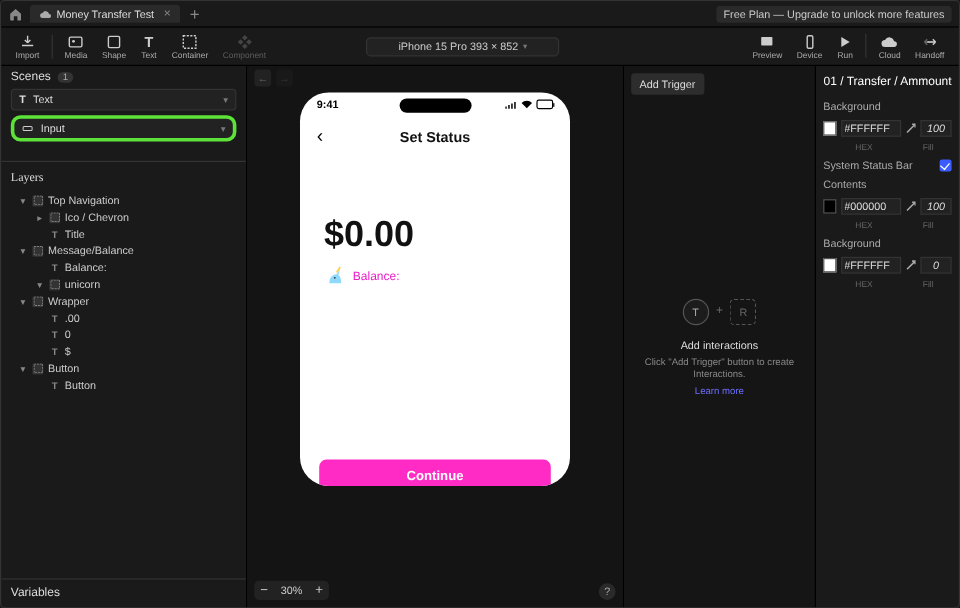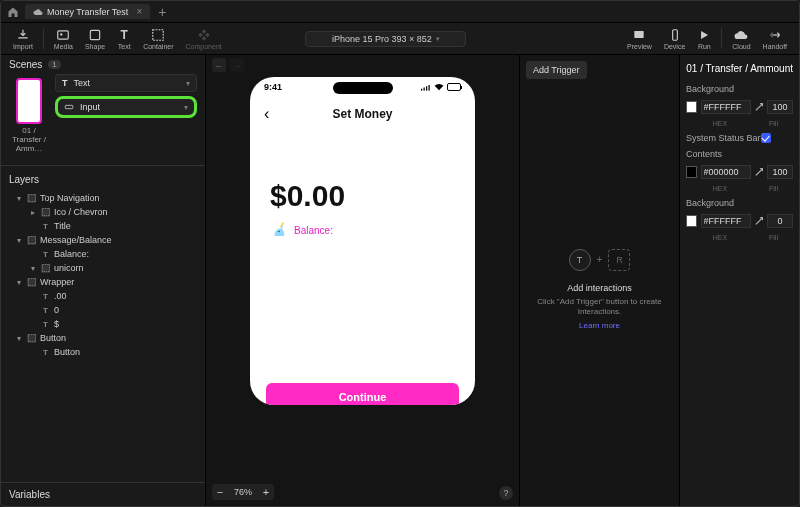--- a/index.html
+++ b/index.html
@@ -32,21 +32,21 @@
   .scenes-head { display: flex; align-items: center; gap: 6px; padding: 4px 8px; font-size: 10px; color: #ddd; }
   .scenes-head .count { background: #333; border-radius: 6px; font-size: 8px; padding: 0 4px; color: #aaa; }
   .scenes-row { display: flex; align-items: flex-start; gap: 6px; padding: 4px 8px 8px 8px; }
   .scene-thumb { width: 26px; height: 46px; background: #fff; border: 2px solid #e91ec9; border-radius: 4px; }
   .scene-label { font-size: 8px; color: #aaa; text-align: center; margin-top: 2px; width: 40px; }
   .dropdown-stack { flex: 1; margin-top: -4px; }
   .dd { background: #222; border: 1px solid #333; border-radius: 3px; padding: 3px 6px; font-size: 9px; color: #ddd; margin-bottom: 4px; display: flex; align-items: center; gap: 6px; position: relative; }
   .dd.highlight { border: 3px solid #5de23a; border-radius: 8px; }
   .dd .chev { margin-left: auto; color: #777; font-size: 8px; }
   .left hr { border: 0; border-top: 1px solid #333; margin: 4px 0; }
-  .layers-head { font-size: 10px; color: #ddd; padding: 4px 8px; }
+  .layers-head { font-size: 10px; color: #ddd; padding: 4px 8px; font-family: Liberation Serif, serif; }
   .layers { flex: 1; overflow: auto; padding: 2px 0 6px 0; }
   .layer { display: flex; align-items: center; gap: 4px; font-size: 9px; color: #ccc; padding: 2px 4px; white-space: nowrap; }
   .layer .arrow { width: 8px; color: #888; font-size: 8px; text-align: center; }
   .layer .pad { display: inline-block; }
   .layer .ico { width: 9px; height: 9px; display: inline-flex; align-items: center; justify-content: center; color: #888; font-size: 8px; background: #333; border-radius: 1px; }
   .layer .icoT { width: 9px; font-size: 8px; color: #888; font-weight: bold; text-align: center; }
   .vars { border-top: 1px solid #333; padding: 6px 8px; font-size: 10px; color: #ddd; }
 
   
   .canvas { flex: 1; background: #141414; position: relative; display: flex; flex-direction: column; }
@@ -84,25 +84,25 @@
   .learn { font-size: 8px; color: #6e6eff; }
 
   
   .right { width: 120px; border-left: 1px solid #000; padding: 6px 6px; font-size: 9px; color: #ccc; display: flex; flex-direction: column; gap: 6px; }
   .right .heading { font-size: 10px; color: #fff; text-align: right; padding: 2px 0 4px 0; }
   .sect-label { color: #aaa; font-size: 9px; }
   .color-row { display: flex; align-items: center; gap: 4px; }
   .swatch { width: 12px; height: 12px; border: 1px solid #555; }
   .hexfield { background: #222; border: 1px solid #333; color: #ddd; width: 50px; font-size: 9px; padding: 1px 2px; }
   .diag { width: 10px; height: 10px; }
-  .numfield { background: #222; border: 1px solid #333; color: #ddd; width: 26px; font-size: 9px; padding: 1px 2px; text-align: center; }
+  .numfield { background: #222; border: 1px solid #333; color: #ddd; width: 26px; font-size: 9px; padding: 1px 2px; text-align: center; font-style: italic; }
   .subl { display: flex; font-size: 7px; color: #666; }
   .subl span:first-child { width: 68px; text-align:center }
   .subl span:last-child { flex: 1; text-align: center; }
-  .sect-head { display: flex; align-items: center; justify-content: flex-start; color: #aaa; }
+  .sect-head { display: flex; align-items: center; justify-content: space-between; color: #aaa; }
   .check { width: 10px; height: 10px; background: #3a5cff; border-radius: 2px; position: relative; }
   .check::after { content: ""; position: absolute; left: 2px; top: 1px; width: 4px; height: 6px; border: solid #fff; border-width: 0 1px 1px 0; transform: rotate(40deg); }
 
   svg { display: block; }
 </style>
 </head>
 <body>
 
 <div class="app">
 
@@ -113,20 +113,21 @@
         </svg>
     </span>
     <div class="tab">
       <svg class="cloud" viewBox="0 0 24 24">
           <path fill="#aaa" d="M6 19a5 5 0 0 1 0-10 7 7 0 0 1 13 2 4 4 0 0 1 0 8z"></path>
         </svg>
       <span>Money Transfer Test</span>
       <span class="x">×</span>
     </div>
     <span class="plus-tab">+</span>
+    <div class="freeplan">Free Plan — Upgrade to unlock more features</div>
   </div>
 
   <div class="toolbar">
     <div class="tbtn">
       <svg class="ico" viewBox="0 0 24 24">
           <path fill="#ccc" d="M12 3v10m0 0l-4-4m4 4l4-4M4 17h16" stroke="#ccc" stroke-width="2"></path>
         </svg>
       <span>Import</span>
     </div>
     <div class="tsep"></div>
@@ -202,24 +203,20 @@
   </div>
 
   <div class="main">
 
     <div class="left">
       <div class="scenes-head">
         <span>Scenes</span>
         <span class="count">1</span>
       </div>
       <div class="scenes-row">
-        <div style="display:flex;flex-direction:column;align-items:center">
-          <div class="scene-thumb"></div>
-          <div class="scene-label">01 / Transfer / Amm…</div>
-        </div>
         <div class="dropdown-stack">
           <div class="dd">
             <span style="font-weight:bold">T</span>
             <span>Text</span>
             <span class="chev">▾</span>
           </div>
           <div class="dd highlight">
             <svg width="10" height="10" viewBox="0 0 24 24">
                 <rect x="3" y="8" width="18" height="8" rx="2" fill="none" stroke="#ccc" stroke-width="2"></rect>
               </svg>
@@ -350,37 +347,37 @@
                   <rect x="12" y="1" width="2" height="9" fill="#000"></rect>
                 </svg>
               <svg class="wifi" viewBox="0 0 16 12">
                   <path d="M8 11L1 4a10 10 0 0 1 14 0z" fill="#000"></path>
                 </svg>
               <div class="batt"></div>
             </div>
           </div>
           <div class="topnav">
             <span class="back">‹</span>
-            <span class="title">Set Money</span>
+            <span class="title">Set Status</span>
           </div>
           <div class="amount">$0.00</div>
           <div class="balance-row">
             <svg class="unicorn" viewBox="0 0 24 24">
               <path d="M6 20c0-6 3-10 8-10l4-6-2 7c2 1 3 4 3 9z" fill="#8fd9ff"></path>
               <path d="M14 8l4-6" stroke="#ffd24d" stroke-width="2"></path>
               <circle cx="12" cy="14" r="1" fill="#333"></circle>
             </svg>
             <span>Balance:</span>
           </div>
           <div class="continue">Continue</div>
         </div>
       </div>
       <div class="zoom">
         <button>−</button>
-        <span>76%</span>
+        <span>30%</span>
         <button>+</button>
       </div>
       <div class="help">?</div>
     </div>
 
     <div class="interactions">
       <div class="add-trigger">Add Trigger</div>
       <div class="int-center">
         <div class="trbox">
           <div class="circle">T</div>

